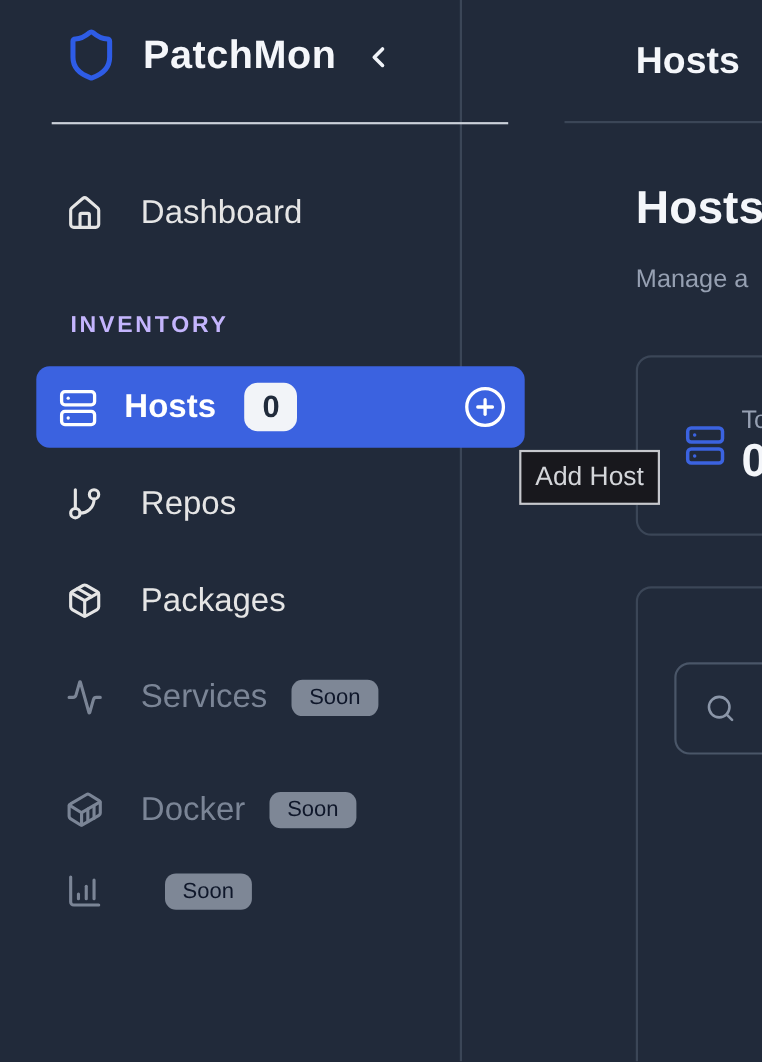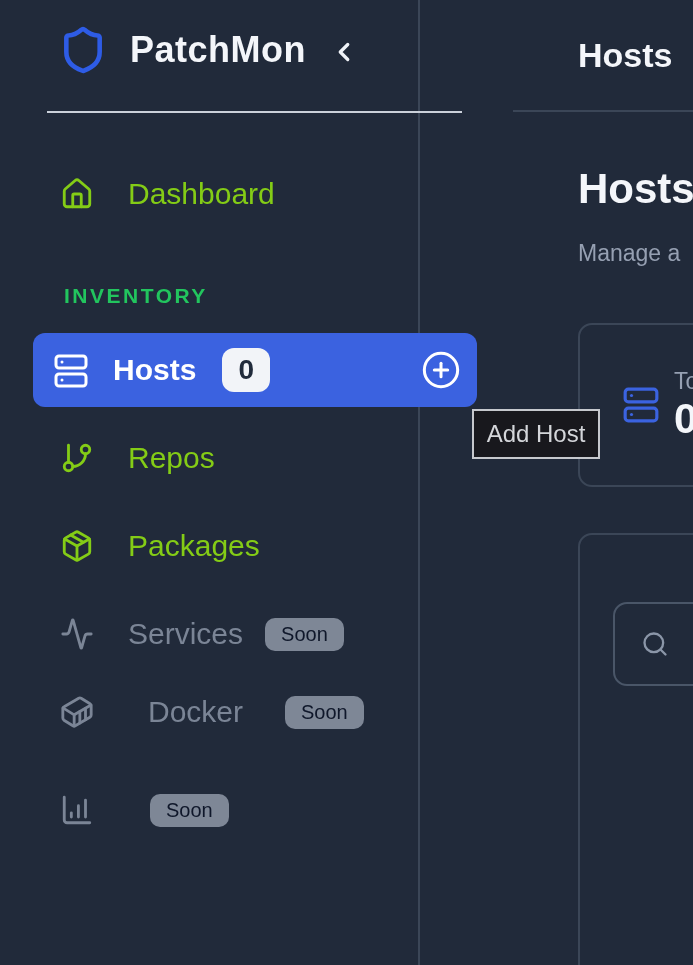--- a/index.html
+++ b/index.html
@@ -29,28 +29,28 @@
     display:flex; align-items:center; justify-content:center;
   }
   .brand-divider {
     position:absolute; left:47px; top:111px; width:415px; height:2px;
     background:#cbd1da; border:none;
   }
 
   .nav-item {
     position:absolute; left:33px; width:444px; height:48px;
     display:flex; align-items:center; padding-left:27px;
-    color:#84cc16; cursor:pointer; border-radius:12px;
+    color:#e5e5e5; cursor:pointer; border-radius:12px;
   }
   .nav-item .nav-icon { width:34px; height:34px; flex:0 0 auto; margin-right:34px; }
   .nav-label { font-size:30px; font-weight:500; }
 
   .section-label {
     position:absolute; left:64px; top:284px;
-    font-size:21px; font-weight:700; letter-spacing:2.5px; color:#22c55e;
+    font-size:21px; font-weight:700; letter-spacing:2.5px; color:#c4b5fd;
   }
 
   .nav-dashboard { top:170px; }
   .nav-hosts {
     top:333px; height:74px; background:#3b62e0; color:#ffffff;
     padding-left:20px;
   }
   .nav-hosts .nav-icon { margin-right:26px; }
   .nav-hosts .nav-label { font-weight:600; }
   .count-badge {
@@ -60,21 +60,21 @@
     font-size:28px; font-weight:600;
   }
   .add-btn {
     position:absolute; right:16px; top:50%; transform:translateY(-50%);
     width:40px; height:40px; background:none; border:none; cursor:pointer; color:#ffffff;
     display:flex; align-items:center; justify-content:center;
   }
   .nav-repos { top:434px; }
   .nav-packages { top:522px; }
   .nav-services { top:610px; }
-  .nav-docker { top:688px;gap:20px; }
+  .nav-docker { top:712px; }
   .nav-reporting { top:786px; }
   .nav-muted { color:#7b8596; cursor:default; }
   .soon-badge {
     margin-left:22px; padding:6px 16px 7px;
     background:#7e8796; color:#0f172a; border-radius:10px;
     font-size:20px; font-weight:400; line-height:1;
   }
 
   
   .main { position:absolute; left:513px; top:0; width:180px; height:965px; overflow:hidden; }

